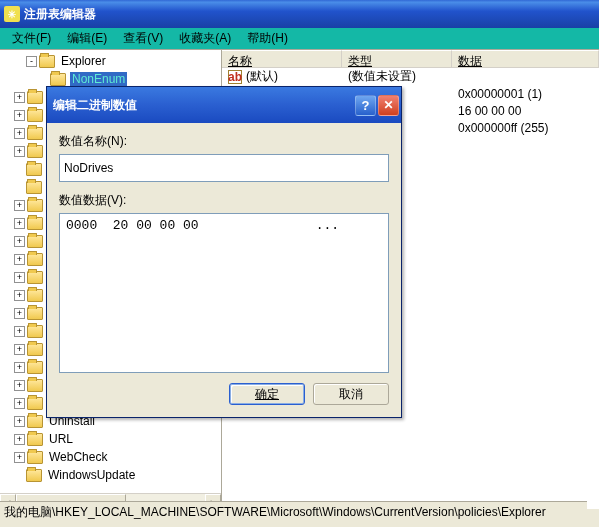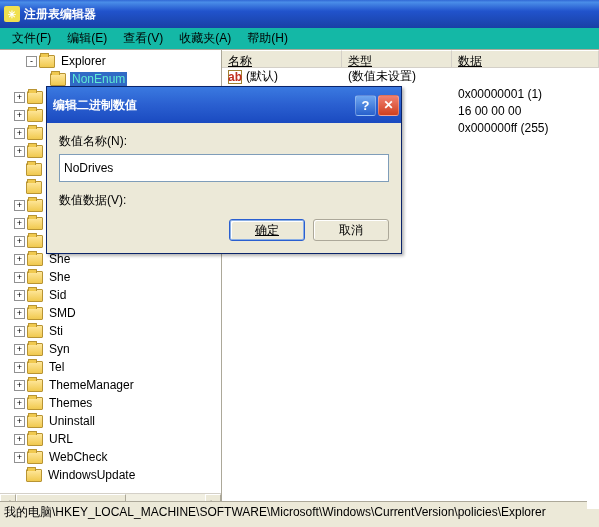--- a/index.html
+++ b/index.html
@@ -275,18 +275,19 @@
 <div class="dialog">
   <div class="dlg-title">
     <span class="t">编辑二进制数值</span>
     <span class="win-btn help">?</span>
     <span class="win-btn close">✕</span>
   </div>
   <div class="dlg-body">
     <div class="field-label">数值名称(N):</div>
     <input class="text" type="text" readonly="" value="NoDrives" style="">
     <div class="field-label">数值数据(V):</div>
+    <div class="hex-box">0000  20 00 00 00               ...</div>
     <div class="dlg-buttons">
       <button class="default">确定</button>
       <button>取消</button>
     </div>
   </div>
 </div>
 
 </body></html>

